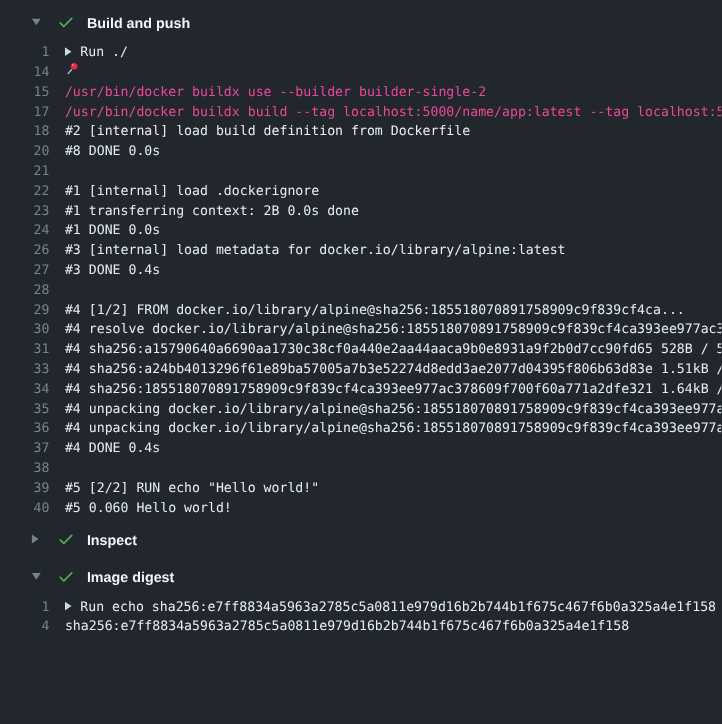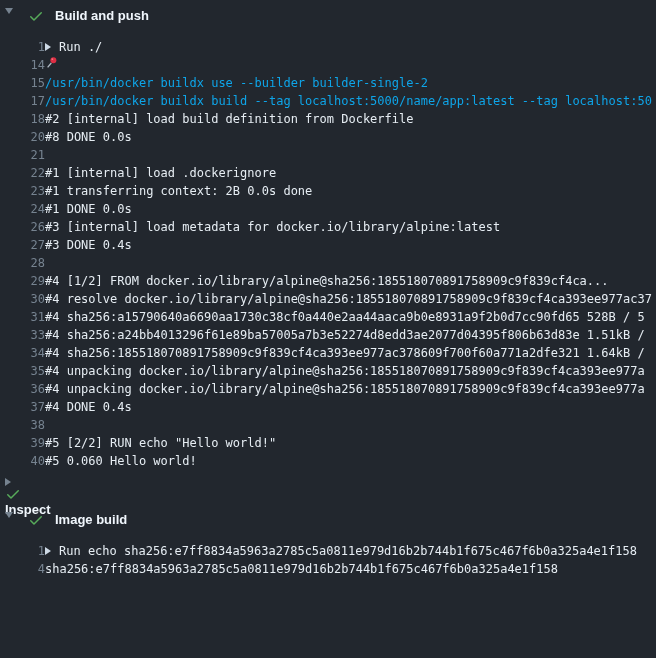--- a/index.html
+++ b/index.html
@@ -13,22 +13,23 @@
   .log-viewer {
     width: 656px;
     height: 658px;
     overflow: hidden;
     padding-top: 8px;
     box-sizing: border-box;
   }
   
   .step-header {
     display: flex;
+    align-items: center;
     height: 24px;
-    padding-left: 5px;
+    padding-left: 29px;
     cursor: pointer;
   }
   .step-header .chev-box {
     width: 10px;
     display: flex;
     justify-content: flex-start;
     margin-right: 13px;
     flex-shrink: 0;
   }
   .tri-down {
@@ -51,47 +52,48 @@
   }
   .step-title {
     font-family: "Liberation Sans", "DejaVu Sans", sans-serif;
     font-weight: 700;
     font-size: 13px;
     color: #f0f6fc;
     white-space: nowrap;
   }
   
   .step-content { margin-top: 6px; }
-  .mt8  { margin-top: 8px; flex-direction: column; }
+  .mt8  { margin-top: 8px; }
   .mt10 { margin-top: 10px; }
   .log-line {
     display: flex;
     height: 18px;
     line-height: 18px;
     font-family: "DejaVu Sans Mono", monospace;
     font-size: 12px;
   }
   .line-num {
     width: 45px;
     flex-shrink: 0;
     text-align: right;
     color: #768390;
     cursor: pointer;
   }
   .line-text {
+    margin-left: 14px;
     flex: 1;
     min-width: 0;
     display: flex;
     align-items: center;
     overflow: hidden;
     text-align: center;
   }
   .line-text .txt { white-space: pre; flex-shrink: 0; }
   .txt-plain   { color: #e6edf3; }
-  .txt-command { color: #0ea5e9; }
+  .txt-command { color: #ec4899; }
   .group-expander {
     width: 0; height: 0;
     border-top: 4px solid transparent;
     border-bottom: 4px solid transparent;
     border-left: 6px solid #cdd9e5;
     margin-right: 8px;
     flex-shrink: 0;
     cursor: pointer;
   }
   .emoji-icon {
@@ -279,21 +281,21 @@
     </div>
     <div class="step-header mt10">
       <span class="chev-box">
         <span class="tri-down"></span>
       </span>
       <span class="check-box">
         <svg width="16" height="16" viewBox="0 0 16 16" aria-hidden="true">
           <path fill="#57ab5a" d="M13.78 4.22a.75.75 0 0 1 0 1.06l-7.25 7.25a.75.75 0 0 1-1.06 0L2.22 9.28a.75.75 0 0 1 1.06-1.06L6 10.94l6.72-6.72a.75.75 0 0 1 1.06 0Z"></path>
         </svg>
       </span>
-      <span class="step-title">Image build</span>
+      <span class="step-title">Image digest</span>
     </div>
     <div class="step-content">
       <div class="log-line">
         <span class="line-num">1</span>
         <span class="line-text">
           <span class="group-expander"></span>
           <span class="txt txt-plain">Run echo sha256:e7ff8834a5963a2785c5a0811e979d16b2b744b1f675c467f6b0a325a4e1f158</span>
         </span>
       </div>
       <div class="log-line">

